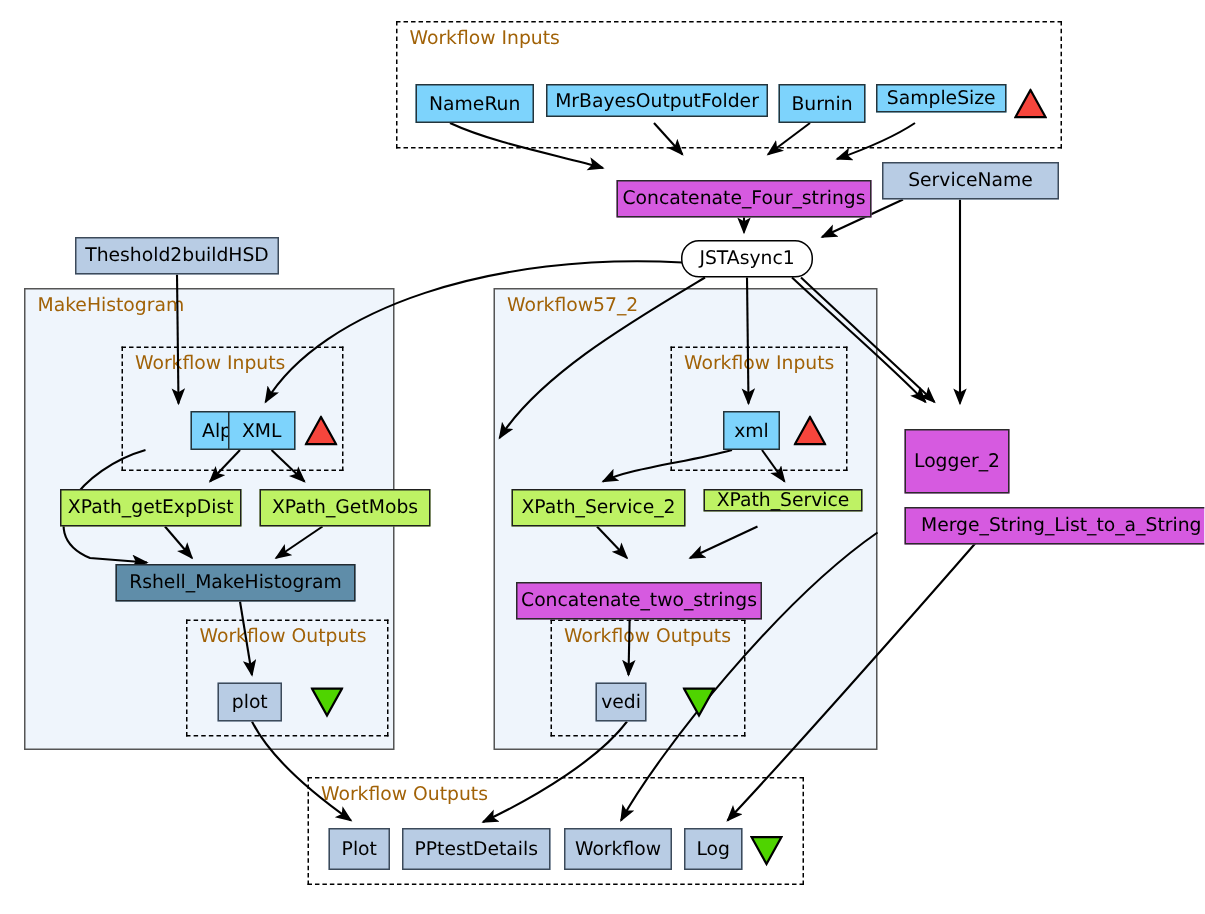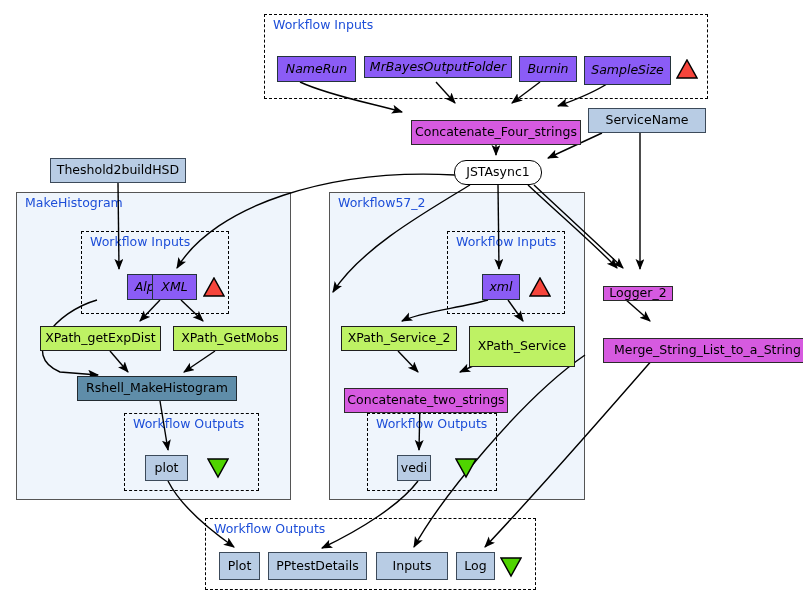--- a/index.html
+++ b/index.html
@@ -38,60 +38,60 @@
   }
   .panel-dashed {
     background: transparent;
     border: 1.6px dashed #000000;
   }
   .panel-label {
     position: absolute;
     left: 8px;
     top: 3px;
     font-size: 12.5px;
-    color: #1d4ed8;
+    color: #a16207;
     white-space: nowrap;
     line-height: 14px;
   }
   
   .node {
     position: absolute;
     box-sizing: border-box;
     display: flex;
     align-items: center;
     justify-content: center;
     font-size: 12.5px;
     color: #000000;
     white-space: nowrap;
     z-index: 10;
     border: 1.4px solid #2b2b2b;
     line-height: 1;
   }
-  .n-input   { background: #8b5cf6; border-color: #24343b; font-style: italic; }
+  .n-input   { background: #7dd3fc; border-color: #24343b; }
   .n-port    { background: #b8cce4; border-color: #3c4a5a; }
   .n-magenta { background: #d65ae0; border-color: #2b2b2b; margin-top: 12px; }
   .n-yellow  { background: #bef264; border-color: #1f1f1f; }
   .n-steel   { background: #5f8da9; border-color: #222a30; }
   .n-white   { background: #ffffff; border-color: #000000; }
   
   .tri {
     position: absolute;
     z-index: 11;
   }
 </style>
 </head>
 <body>
 
 <div id="canvas">
 
   <div id="panels">
       <div class="panel panel-dashed" style="left: 264px; top: 14px; width: 444px; height: 85px;">
         <div class="panel-label">Workflow Inputs</div>
       </div>
-      <div class="panel panel-solid" style="left: 16px; top: 192px; width: 275px; height: 308px; text-decoration: underline;">
+      <div class="panel panel-solid" style="left: 16px; top: 192px; width: 247px; height: 308px; text-decoration: underline;">
         <div class="panel-label">MakeHistogram</div>
       </div>
       <div class="panel panel-dashed" style="left: 81px; top: 231px; width: 148px; height: 83px;">
         <div class="panel-label">Workflow Inputs</div>
       </div>
       <div class="panel panel-dashed" style="left: 124px; top: 413px; width: 135px; height: 78px;">
         <div class="panel-label">Workflow Outputs</div>
       </div>
       <div class="panel panel-solid" style="left: 329px; top: 192px; width: 256px; height: 308px;">
         <div class="panel-label">Workflow57_2</div>
@@ -143,41 +143,41 @@
         <path d="M 625,299 L 650,321" marker-end="url(#arrow)"></path>
         <path d="M 660,351 C 600,420 520,510 485,547" marker-end="url(#arrow)"></path>
         <path d="M 585,355 C 520,400 440,500 414,547" marker-end="url(#arrow)"></path>
       </g>
   </svg>
 
   <div id="nodes">
       <div class="node n-input" style="left: 277px; top: 56px; width: 79px; height: 26px;">NameRun</div>
       <div class="node n-input" style="left: 364px; top: 56px; width: 148px; height: 22px;">MrBayesOutputFolder</div>
       <div class="node n-input" style="left: 519px; top: 56px; width: 58px; height: 26px;">Burnin</div>
-      <div class="node n-input" style="left: 584px; top: 56px; width: 87px; height: 29px;">SampleSize</div>
+      <div class="node n-input" style="left: 584px; top: 56px; width: 87px; height: 19px;">SampleSize</div>
       <div class="node n-magenta" style="left: 411px; top: 108px; width: 170px; height: 25px;">Concatenate_Four_strings</div>
       <div class="node n-port" style="left: 588px; top: 108px; width: 118px; height: 25px;">ServiceName</div>
       <div class="node n-white" style="left: 454px; top: 160px; width: 88px; height: 25px; border-radius: 12px;">JSTAsync1</div>
       <div class="node n-port" style="left: 50px; top: 158px; width: 136px; height: 25px;">Theshold2buildHSD</div>
       <div class="node n-input" style="left: 95px; top: 274px; width: 51px; height: 26px; margin-left: 32px;">Alpha</div>
       <div class="node n-input" style="left: 152px; top: 274px; width: 45px; height: 26px;">XML</div>
       <div class="node n-yellow" style="left: 40px; top: 326px; width: 121px; height: 25px;">XPath_getExpDist</div>
       <div class="node n-yellow" style="left: 173px; top: 326px; width: 114px; height: 25px;">XPath_GetMobs</div>
       <div class="node n-steel" style="left: 77px; top: 376px; width: 160px; height: 25px;">Rshell_MakeHistogram</div>
       <div class="node n-port" style="left: 145px; top: 455px; width: 43px; height: 26px;">plot</div>
       <div class="node n-input" style="left: 482px; top: 274px; width: 38px; height: 26px;">xml</div>
       <div class="node n-yellow" style="left: 341px; top: 326px; width: 116px; height: 25px;">XPath_Service_2</div>
-      <div class="node n-yellow" style="left: 469px; top: 326px; width: 106px; height: 41px;">XPath_Service</div>
+      <div class="node n-yellow" style="left: 469px; top: 326px; width: 106px; height: 15px;">XPath_Service</div>
       <div class="node n-magenta" style="left: 344px; top: 376px; width: 164px; height: 25px;">Concatenate_two_strings</div>
       <div class="node n-port" style="left: 397px; top: 455px; width: 34px; height: 26px;">vedi</div>
-      <div class="node n-magenta" style="left: 603px; top: 274px; width: 70px; height: 15px;">Logger_2</div>
+      <div class="node n-magenta" style="left: 603px; top: 274px; width: 70px; height: 43px;">Logger_2</div>
       <div class="node n-magenta" style="left: 603px; top: 326px; width: 209px; height: 25px;">Merge_String_List_to_a_String</div>
       <div class="node n-port" style="left: 219px; top: 552px; width: 41px; height: 28px;">Plot</div>
       <div class="node n-port" style="left: 268px; top: 552px; width: 99px; height: 28px;">PPtestDetails</div>
-      <div class="node n-port" style="left: 376px; top: 552px; width: 72px; height: 28px;">Inputs</div>
+      <div class="node n-port" style="left: 376px; top: 552px; width: 72px; height: 28px;">Workflow</div>
       <div class="node n-port" style="left: 456px; top: 552px; width: 39px; height: 28px;">Log</div>
     </div>
 
   <div id="triangles">
       <div class="tri" style="left: 676px; top: 59px; width: 22px; height: 22px;"><svg width="22" height="22" viewBox="0 0 22 22">
           <polygon points="11,1 21,19 1,19" fill="#f6453c" stroke="#000000" stroke-width="1.5"></polygon>
         </svg></div>
       <div class="tri" style="left: 203px; top: 277px; width: 22px; height: 22px;"><svg width="22" height="22" viewBox="0 0 22 22">
           <polygon points="11,1 21,19 1,19" fill="#f6453c" stroke="#000000" stroke-width="1.5"></polygon>
         </svg></div>

